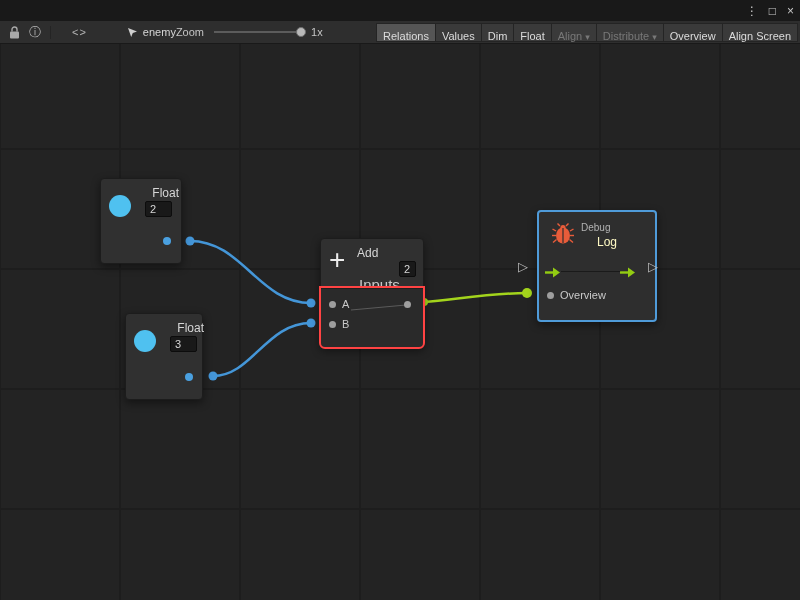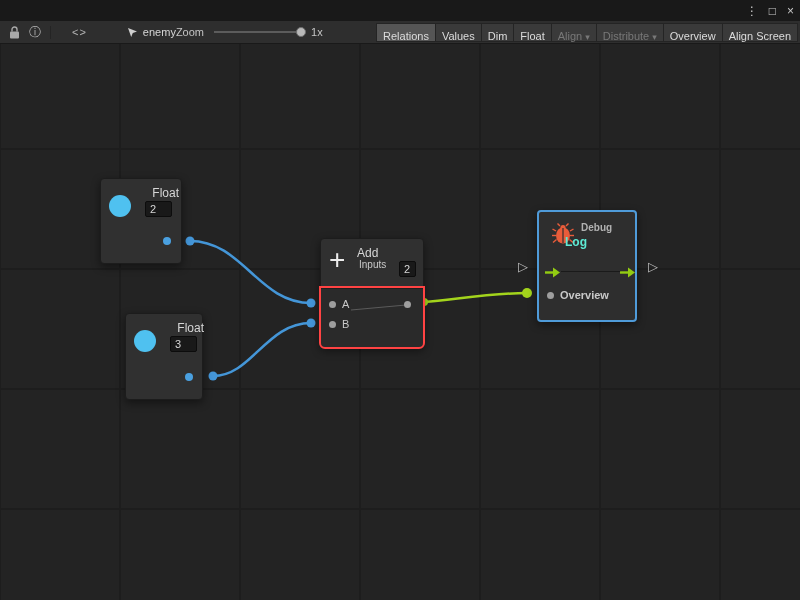--- a/index.html
+++ b/index.html
@@ -51,30 +51,30 @@
   
   .float-icon { position:absolute; left:8px; top:16px; width:22px; height:22px; border-radius:50%; background:#4fc1f0; }
   .float-node .node-title { position:absolute; left:40px; top:7px; width:38px; text-align:right; }
   .float-node .value-box { left:44px; top:22px; width:27px; height:16px; }
 
   
   .add-node { padding:0; }
   .add-header { position:relative; height:49px; }
   .plus-icon { position:absolute; left:8px; top:7px; font-size:28px; line-height:28px; color:#ededed; }
   .add-title { position:absolute; left:36px; top:7px; width:62px; text-align:left; }
-  .inputs-label { position:absolute; left:38px; top:20px; color:#c9c9c9; font-size:10px; }
+  .inputs-label { position:absolute; left:38px; top:37px; color:#c9c9c9; font-size:15px; }
   .add-header .value-box { left:78px; top:22px; width:17px; height:16px; }
   .add-ports { position:relative; height:59px; background:#2a2a2a; border-top:1px solid #1e1e1e; outline:2px solid #ff4343; border-radius:0 0 4px 4px; }
   .port-label { position:absolute; color:#c9c9c9; font-size:11px; }
 
   
   .debug-node { border:2px solid #4f9bd9; background:#2e2e2e; }
   .bug-icon { position:absolute; left:12px; top:10px; }
   .debug-cat { position:absolute; left:42px; top:10px; font-size:10px; color:#b2b2b2; }
-  .debug-title { position:absolute; left:26px; top:23px; font-size:12px; color:#5eead4; }
+  .debug-title { position:absolute; left:58px; top:23px; font-size:12px; color:#fef9c3; }
   .flow-line { position:absolute; left:22px; top:59px; width:60px; height:1px; background:#1a1a1a; }
   .flow-arrow { position:absolute; top:53px; }
   .msg-label { position:absolute; left:21px; top:77px; font-size:11px; color:#c9c9c9; }
 
   .flow-triangle { position:absolute; z-index:2; color:#bdbdbd; font-size:13px; line-height:13px; }
 </style>
 </head>
 <body>
 
 <div class="app">
@@ -162,21 +162,21 @@
           <line x1="30" y1="21" x2="85" y2="16" stroke="#5a5a5a" stroke-width="1"></line>
         </svg>
         <span class="port gray" style="left:8px; top:12px;"></span>
         <span class="port-label" style="left:21px; top:9px;">A</span>
         <span class="port gray" style="left:8px; top:32px;"></span>
         <span class="port-label" style="left:21px; top:29px;">B</span>
         <span class="port gray" style="left:83px; top:12px;"></span>
       </div>
     </div>
 
-    <div class="node debug-node" style="left:537px; top:166px; width:100px; height:112px;font-weight:bold;">
+    <div class="node debug-node" style="left:537px; top:166px; width:120px; height:112px;">
       <span class="bug-icon">
         <svg width="24" height="24" viewBox="0 0 24 24">
           <g stroke="#e85c3a" stroke-width="1.4">
             <line x1="9" y1="4" x2="6.5" y2="1.5"></line>
               <line x1="15" y1="4" x2="17.5" y2="1.5"></line>
             <line x1="5" y1="9" x2="1.5" y2="7"></line>
               <line x1="19" y1="9" x2="22.5" y2="7"></line>
             <line x1="5" y1="13.5" x2="1" y2="13.5"></line>
               <line x1="19" y1="13.5" x2="23" y2="13.5"></line>
             <line x1="5.5" y1="17.5" x2="2" y2="20.5"></line>

